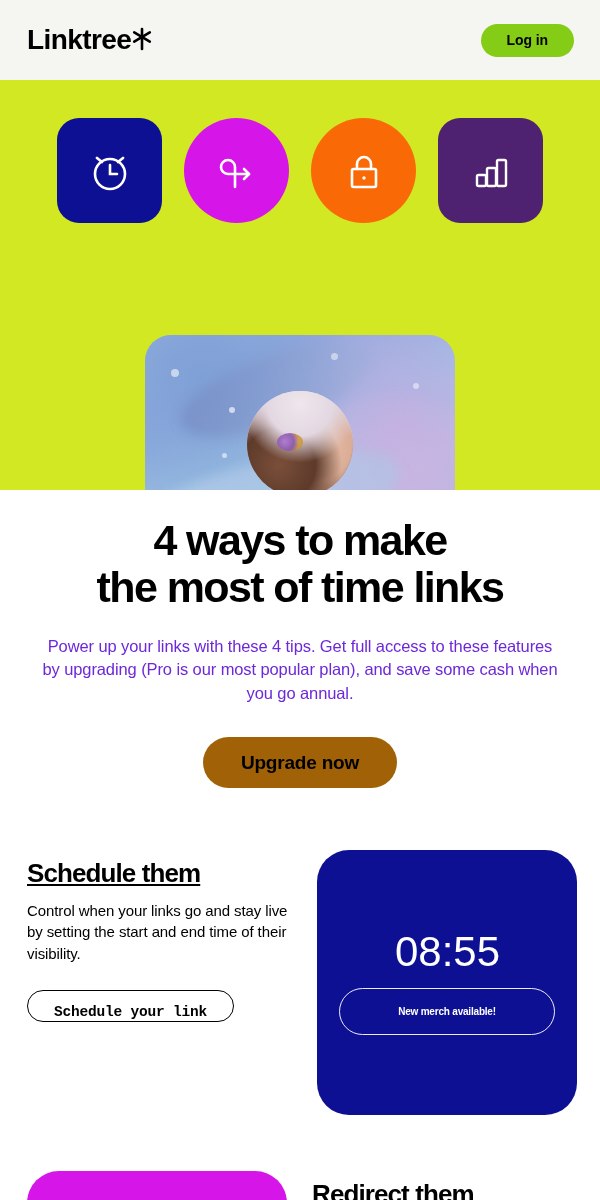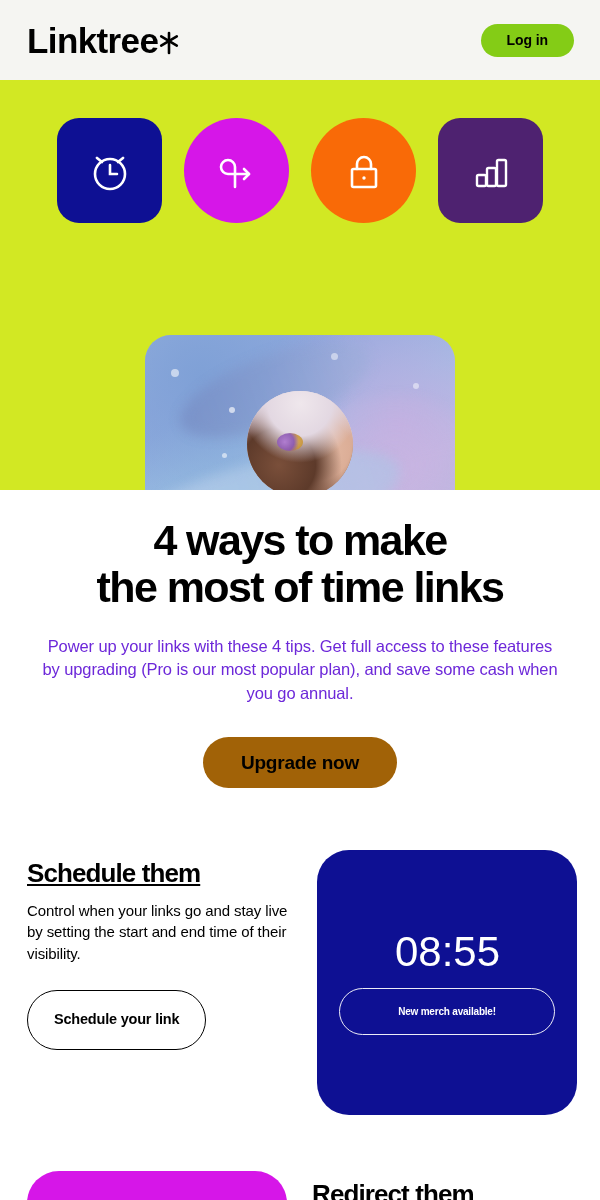--- a/index.html
+++ b/index.html
@@ -29,21 +29,21 @@
     justify-content: space-between;
     padding: 0 26px 0 27px;
   }
   .logo {
     display: flex;
     align-items: baseline;
     gap: 0px;
   }
   .logo-word {
     font-family: "Liberation Sans", sans-serif;
-    font-size: 35px;
+    font-size: 28px;
     font-weight: 700;
     letter-spacing: -0.6px;
     color: #000;
     line-height: 1;
   }
   .logo-star {
     display: inline-block;
     width: 20px;
     height: 22px;
     position: relative;
@@ -218,23 +218,24 @@
     margin-top: 25px;
     display: inline-block;
     background: #fff;
     color: #000;
     border: 1.6px solid #000;
     border-radius: 999px;
     font-size: 14.5px;
     font-weight: 700;
     letter-spacing: -0.2px;
     padding: 0 26px;
-    height: 60px;
+    height: 32px;
     line-height: 43px;
     cursor: pointer;
+    font-family: Liberation Mono, monospace;
   }
 
   .visual-card {
     width: 260px;
     flex: 0 0 260px;
     border-radius: 32px;
     position: relative;
   }
   .card-blue { background: #0e1093; height: 265px; }
   .card-magenta { background: #d616e8; height: 265px; }

